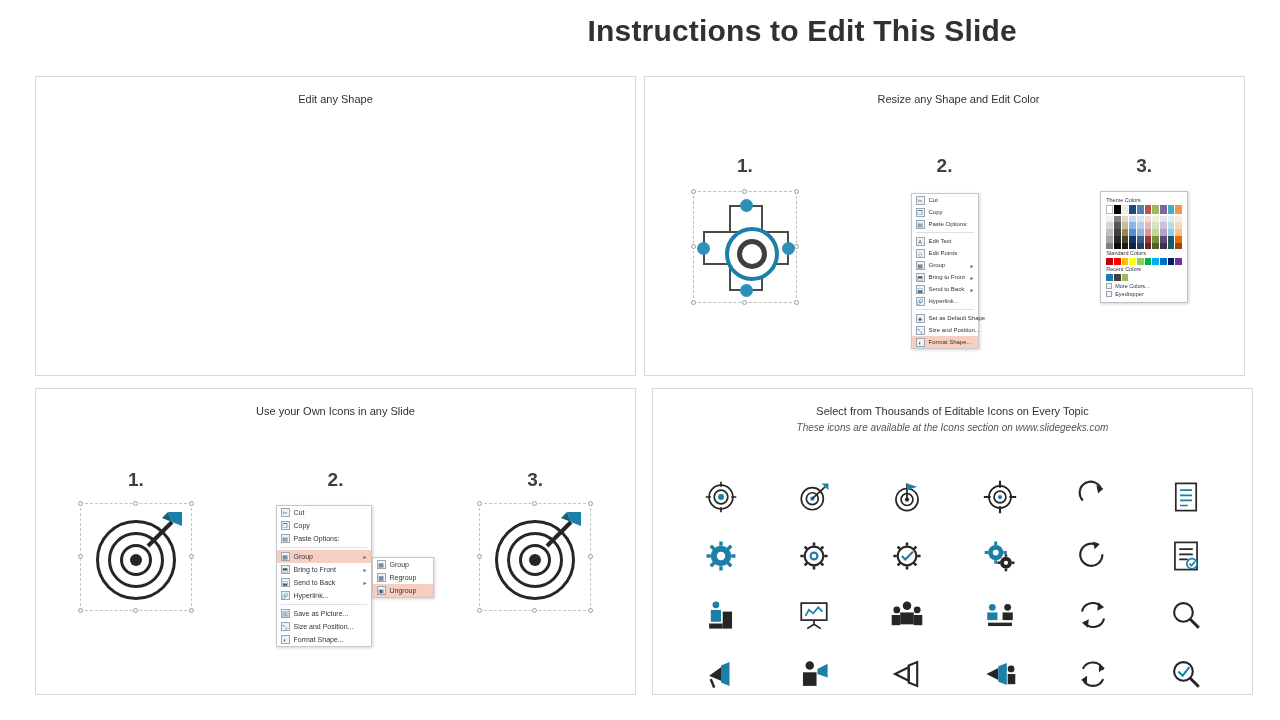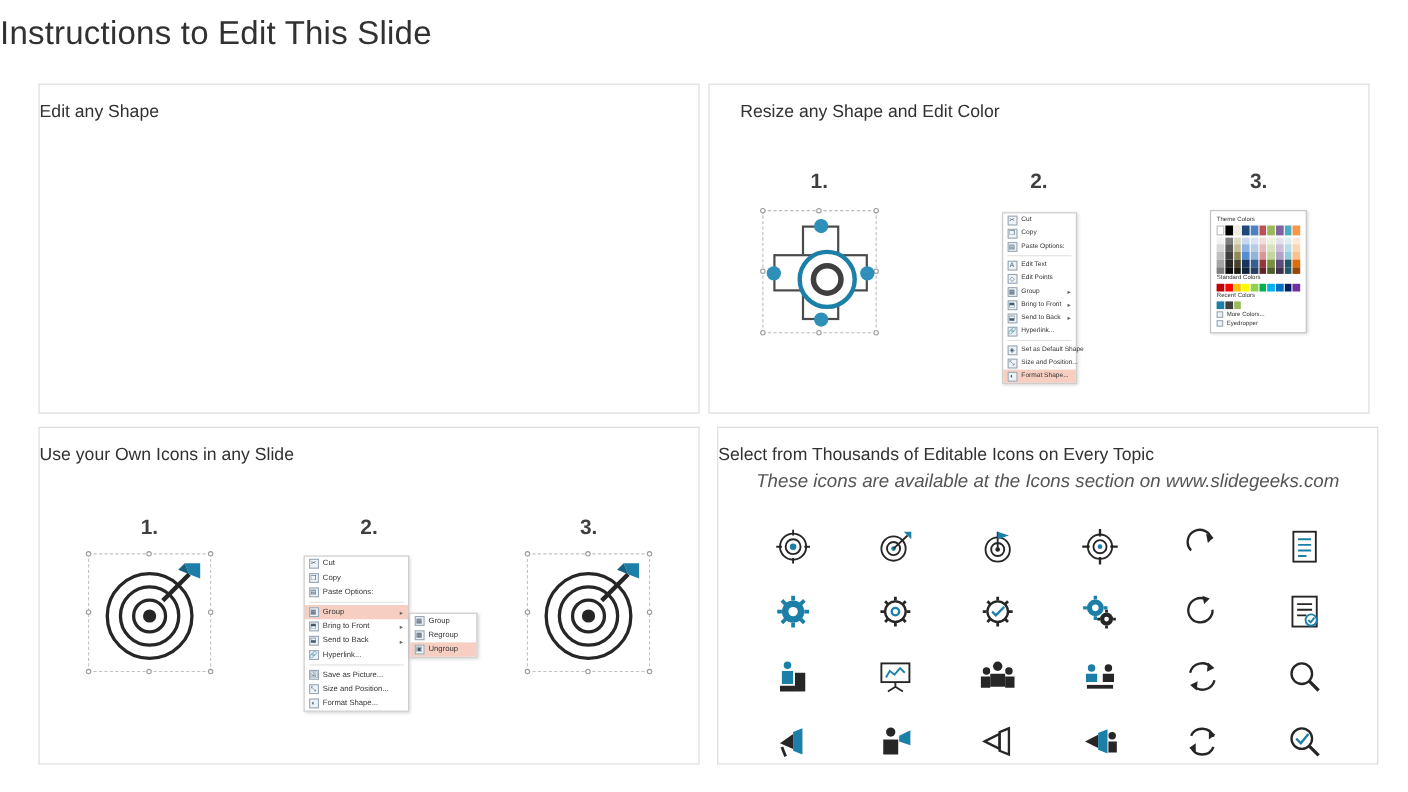--- a/index.html
+++ b/index.html
@@ -8,45 +8,45 @@
     width:1280px; height:720px;
     background:#ffffff;
     font-family:"Liberation Sans", sans-serif;
     color:#404040;
     overflow:hidden;
   }
   .slide { position:relative; width:1280px; height:720px; }
 
   .slide-title {
     position:absolute; top:14px; left:0; width:1017px;
-    text-align:left;
-    font-size:30px; color:#313131; font-weight:400;
+    text-align:right;
+    font-size:30px; color:#313131; font-weight:700;
     letter-spacing:0.2px;
   }
 
   .panel {
     position:absolute;
     border:1px solid #d9d9d9;
     background:#ffffff;
   }
   .p-tl { left:35px;  top:76px;  width:601px; height:300px; }
   .p-tr { left:644px; top:76px;  width:601px; height:300px;padding-left:28px; }
   .p-bl { left:35px;  top:388px; width:601px; height:307px; }
   .p-br { left:652px; top:388px; width:601px; height:307px; }
 
   .panel-title {
-    text-align:left;
-    font-size:16px;
+    text-align:center;
+    font-size:11px;
     color:#313131;
     font-weight:400;
     margin-top:16px;
   }
   .panel-sub {
     text-align:center;
-    font-size:17px;
+    font-size:10px;
     font-style:italic;
     color:#555;
     margin-top:5px;
   }
 
   .body-text {
     font-style:italic;
     font-size:13.5px;
     color:#6f6f6f;
     line-height:1.55;

